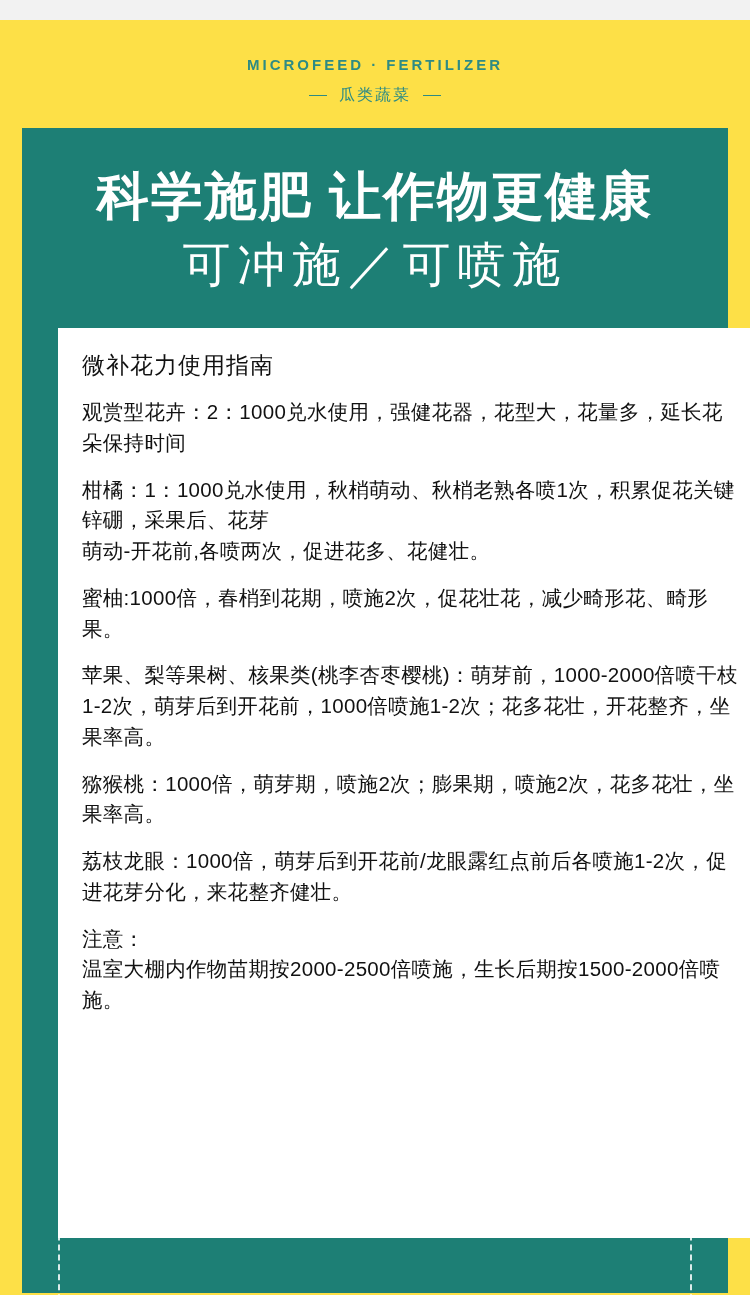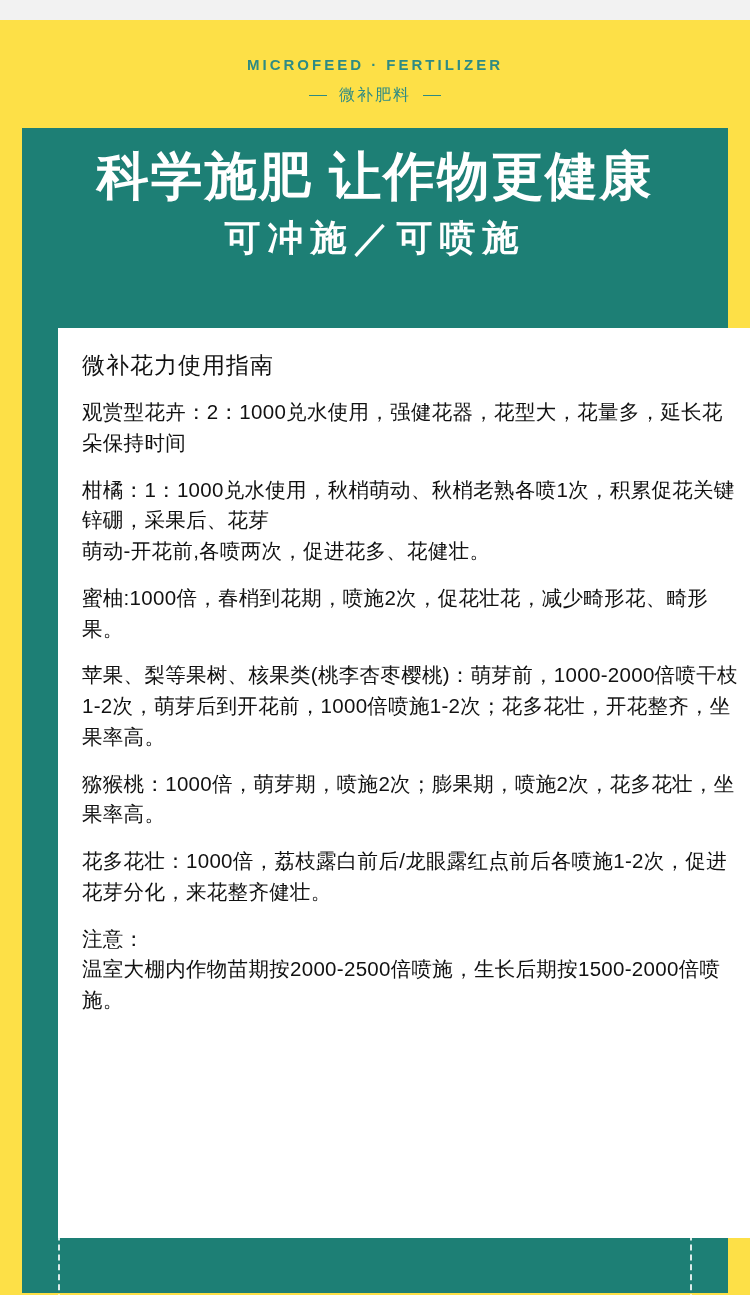--- a/index.html
+++ b/index.html
@@ -57,34 +57,34 @@
     position: absolute;
     left: 22px;
     top: 108px;
     width: 706px;
     height: 1165px;
     background: #1d7f75;
     box-sizing: border-box;
   }
 
   .headline {
-    padding-top: 16px;
+    padding-top: 36px;
     text-align: center;
     color: #ffffff;
   }
   .headline-1 {
     font-size: 52px;
     font-weight: bold;
     letter-spacing: 2px;
     line-height: 1.25;
   }
   .headline-2 {
     margin-top: 6px;
-    font-size: 36px;
-    font-weight: bold;
+    font-size: 48px;
+    font-weight: normal;
     letter-spacing: 7px;
     line-height: 1.25;
   }
 
   
   .panel {
     position: absolute;
     left: 36px;
     top: 200px;
     width: 704px;
@@ -129,21 +129,21 @@
 </style>
 </head>
 <body>
 
 <div class="page">
 
   <div class="brand">
     <div class="brand-en">MICROFEED  ·  FERTILIZER</div>
     <div class="brand-cn">
       <span class="rule"></span>
-      <span>微补肥料</span>
+      <span>瓜类蔬菜</span>
       <span class="rule"></span>
     </div>
   </div>
 
   <div class="card">
 
     <div class="headline">
       <div class="headline-1">科学施肥 让作物更健康</div>
       <div class="headline-2">可冲施／可喷施</div>
     </div>
@@ -152,20 +152,20 @@
 
     <div class="panel">
       <div class="panel-title">微补花力使用指南</div>
 
       <div class="entry">观赏型花卉：2：1000兑水使用，强健花器，花型大，花量多，延长花朵保持时间</div>
       <div class="entry">柑橘：1：1000兑水使用，秋梢萌动、秋梢老熟各喷1次，积累促花关键锌硼，采果后、花芽
 萌动-开花前,各喷两次，促进花多、花健壮。</div>
       <div class="entry">蜜柚:1000倍，春梢到花期，喷施2次，促花壮花，减少畸形花、畸形果。</div>
       <div class="entry">苹果、梨等果树、核果类(桃李杏枣樱桃)：萌芽前，1000-2000倍喷干枝1-2次，萌芽后到开花前，1000倍喷施1-2次；花多花壮，开花整齐，坐果率高。</div>
       <div class="entry">猕猴桃：1000倍，萌芽期，喷施2次；膨果期，喷施2次，花多花壮，坐果率高。</div>
-      <div class="entry">花多花壮：1000倍，荔枝露白前后/龙眼露红点前后各喷施1-2次，促进花芽分化，来花整齐健壮。</div>
+      <div class="entry">荔枝龙眼：1000倍，萌芽后到开花前/龙眼露红点前后各喷施1-2次，促进花芽分化，来花整齐健壮。</div>
 
       <div class="entry notice-head">注意：</div>
       <div class="entry notice-body">温室大棚内作物苗期按2000-2500倍喷施，生长后期按1500-2000倍喷施。</div>
     </div>
 
   </div>
 </div>
 
 </body></html>

